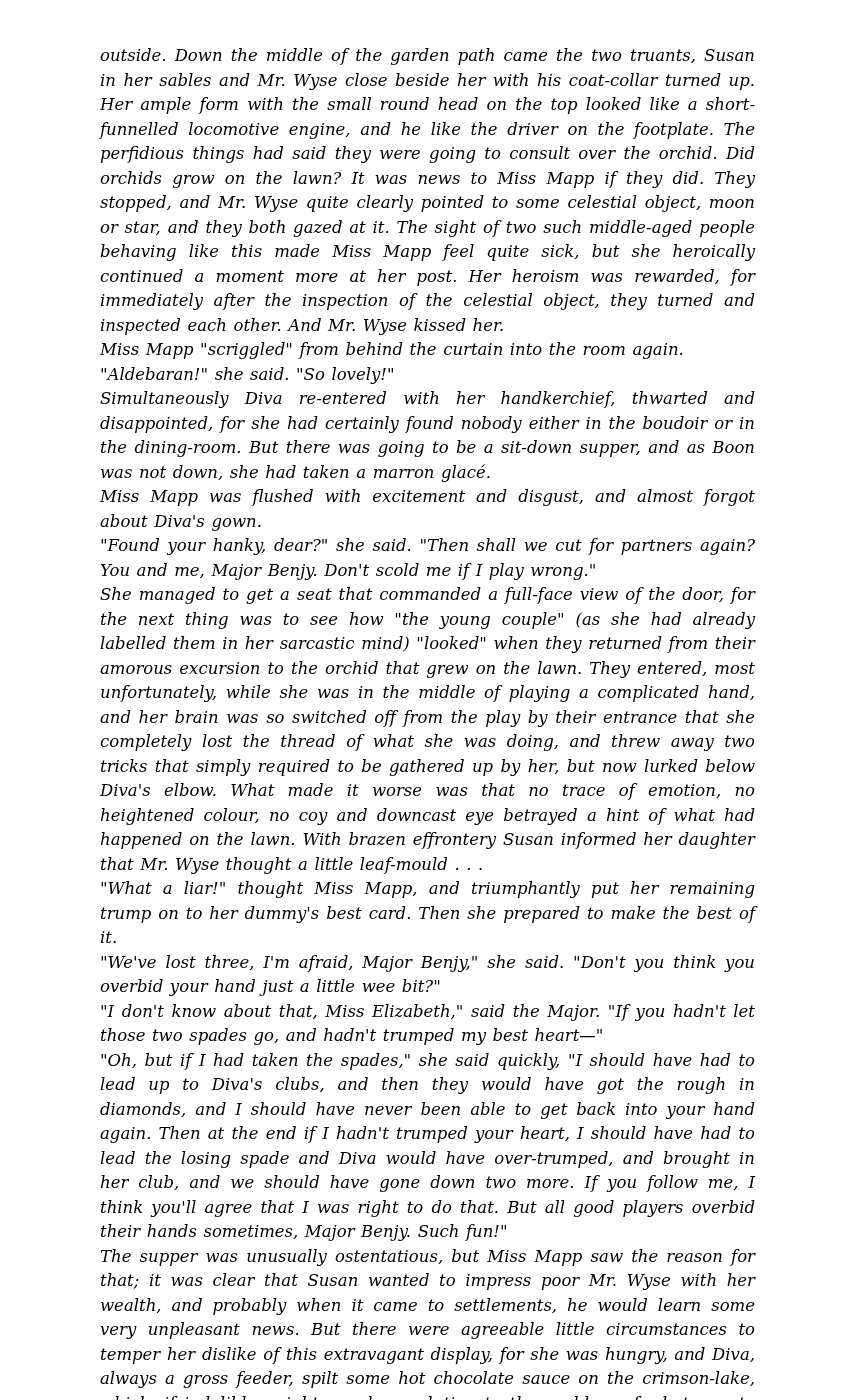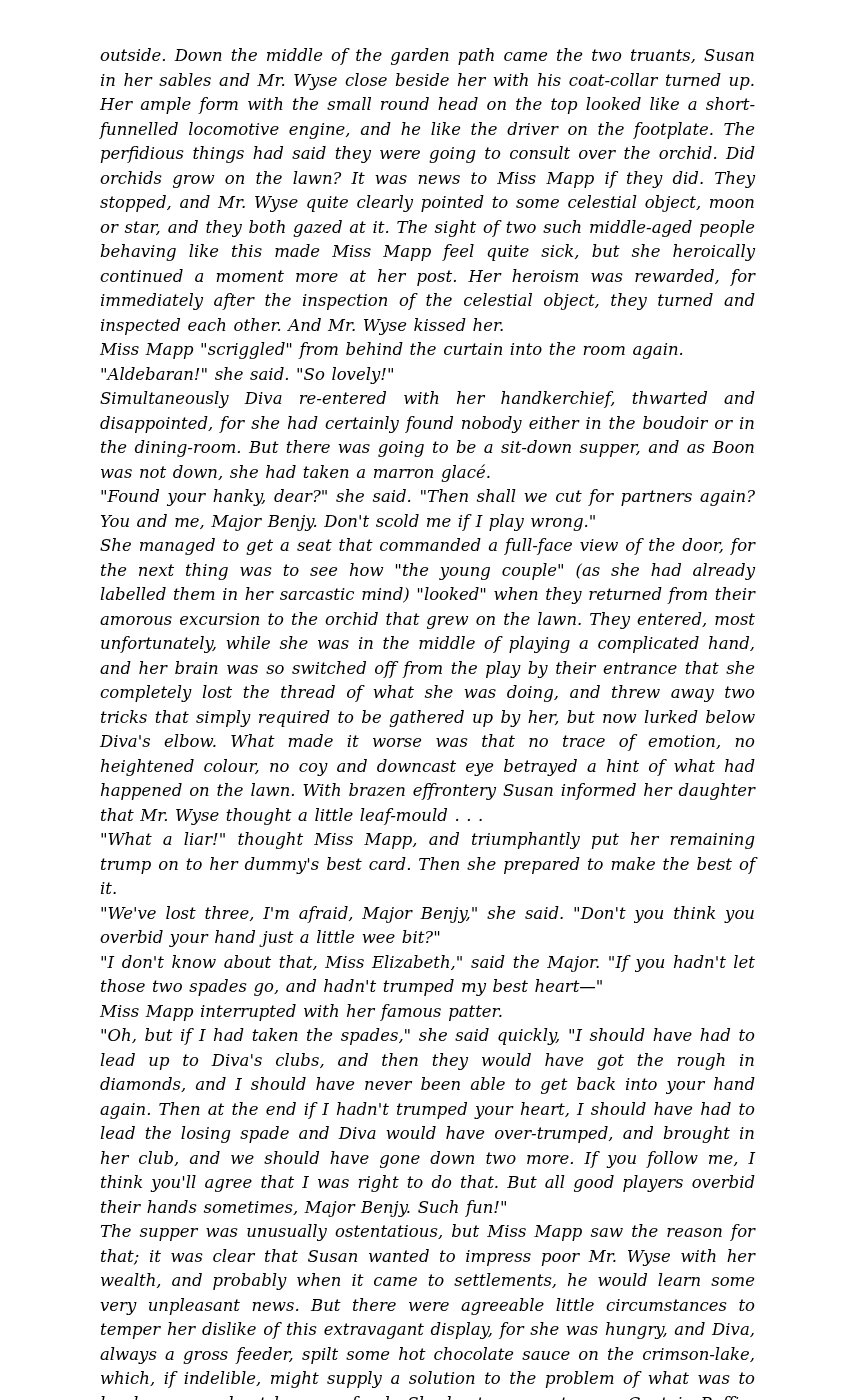--- a/index.html
+++ b/index.html
@@ -42,22 +42,22 @@
 </style>
 </head>
 <body style="background: rgb(255, 255, 255);">
 
 <div class="page">
   <div class="text-block" style="color: rgb(0, 0, 0);">
     <p class="para">outside. Down the middle of the garden path came the two truants, Susan in her sables and Mr. Wyse close beside her with his coat-collar turned up. Her ample form with the small round head on the top looked like a short-funnelled locomotive engine, and he like the driver on the footplate. The perfidious things had said they were going to consult over the orchid. Did orchids grow on the lawn? It was news to Miss Mapp if they did. They stopped, and Mr. Wyse quite clearly pointed to some celestial object, moon or star, and they both gazed at it. The sight of two such middle-aged people behaving like this made Miss Mapp feel quite sick, but she heroically continued a moment more at her post. Her heroism was rewarded, for immediately after the inspection of the celestial object, they turned and inspected each other. And Mr. Wyse kissed her.</p>
     <p class="para">Miss Mapp "scriggled" from behind the curtain into the room again.</p>
     <p class="para">"Aldebaran!" she said. "So lovely!"</p>
     <p class="para">Simultaneously Diva re-entered with her handkerchief, thwarted and disappointed, for she had certainly found nobody either in the boudoir or in the dining-room. But there was going to be a sit-down supper, and as Boon was not down, she had taken a marron glacé.</p>
+    <p class="para">Miss Mapp was flushed with excitement and disgust, and almost forgot about Diva's gown.</p>
     <p class="para">"Found your hanky, dear?" she said. "Then shall we cut for partners again? You and me, Major Benjy. Don't scold me if I play wrong."</p>
     <p class="para">She managed to get a seat that commanded a full-face view of the door, for the next thing was to see how "the young couple" (as she had already labelled them in her sarcastic mind) "looked" when they returned from their amorous excursion to the orchid that grew on the lawn. They entered, most unfortunately, while she was in the middle of playing a complicated hand, and her brain was so switched off from the play by their entrance that she completely lost the thread of what she was doing, and threw away two tricks that simply required to be gathered up by her, but now lurked below Diva's elbow. What made it worse was that no trace of emotion, no heightened colour, no coy and downcast eye betrayed a hint of what had happened on the lawn. With brazen effrontery Susan informed her daughter that Mr. Wyse thought a little leaf-mould . . .</p>
     <p class="para">"What a liar!" thought Miss Mapp, and triumphantly put her remaining trump on to her dummy's best card. Then she prepared to make the best of it.</p>
     <p class="para">"We've lost three, I'm afraid, Major Benjy," she said. "Don't you think you overbid your hand just a little wee bit?"</p>
     <p class="para">"I don't know about that, Miss Elizabeth," said the Major. "If you hadn't let those two spades go, and hadn't trumped my best heart—"</p>
-    <p class="para">Miss Mapp interrupted with her famous patter.</p>
     <p class="para">"Oh, but if I had taken the spades," she said quickly, "I should have had to lead up to Diva's clubs, and then they would have got the rough in diamonds, and I should have never been able to get back into your hand again. Then at the end if I hadn't trumped your heart, I should have had to lead the losing spade and Diva would have over-trumped, and brought in her club, and we should have gone down two more. If you follow me, I think you'll agree that I was right to do that. But all good players overbid their hands sometimes, Major Benjy. Such fun!"</p>
     <p class="para">The supper was unusually ostentatious, but Miss Mapp saw the reason for that; it was clear that Susan wanted to impress poor Mr. Wyse with her wealth, and probably when it came to settlements, he would learn some very unpleasant news. But there were agreeable little circumstances to temper her dislike of this extravagant display, for she was hungry, and Diva, always a gross feeder, spilt some hot chocolate sauce on the crimson-lake, which, if indelible, might supply a solution to the problem of what was to be done now about her own frock. She kept an eye, too, on Captain Puffin, to see if he showed any signs of improvement in the direction she had indicated to him in her interview, and was rejoiced to see that one of these glances was clearly the cause of his</p>
   </div>
 </div>
 
 </body></html>

